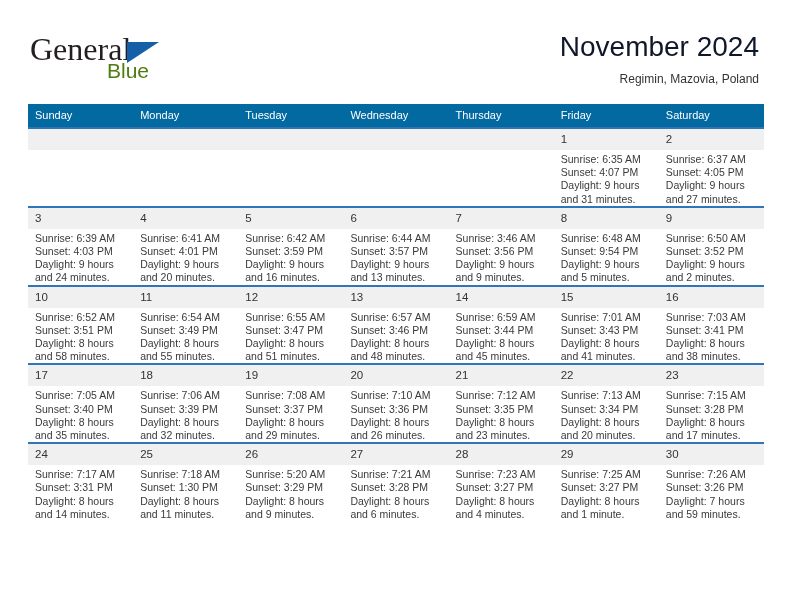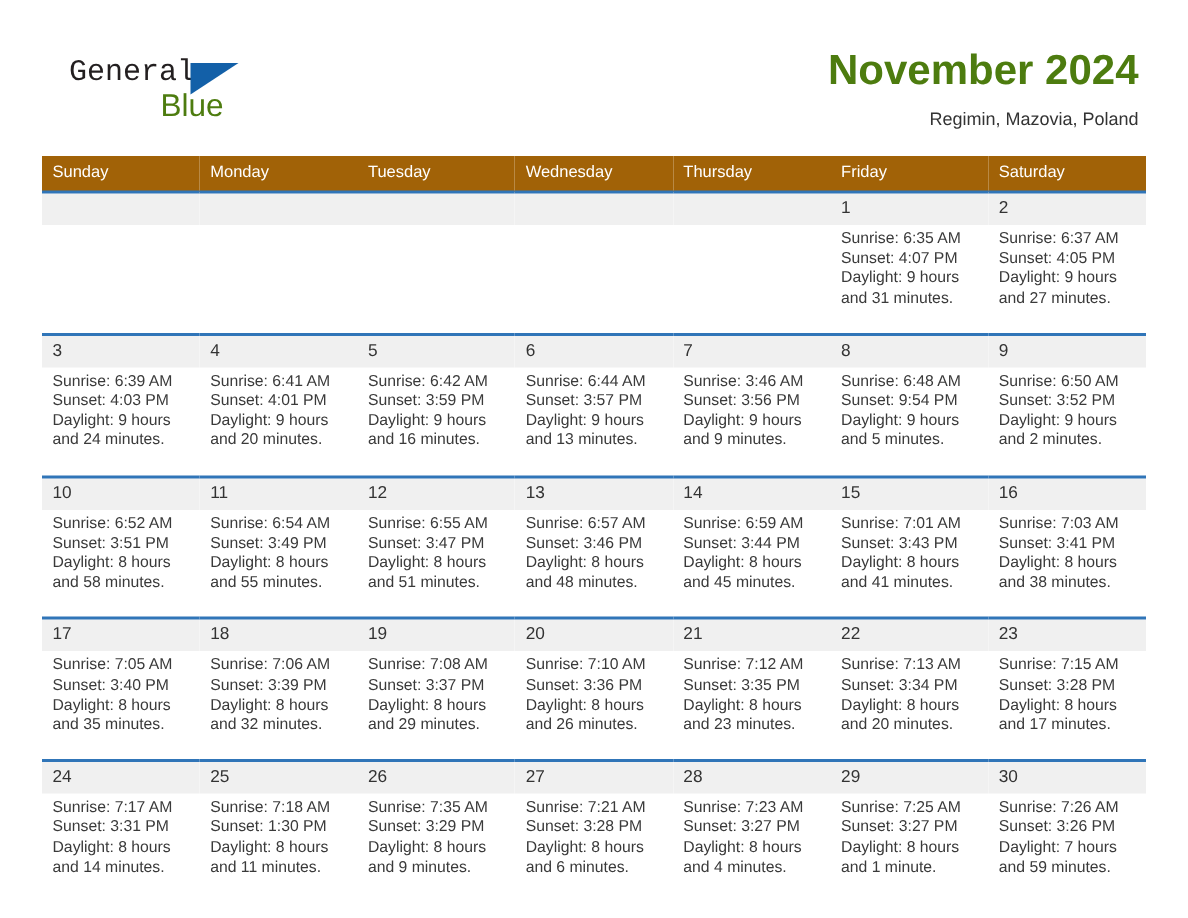--- a/index.html
+++ b/index.html
@@ -31,27 +31,27 @@
   }
   .logo {
     position: absolute;
     left: 30px;
     top: 36px;
     width: 220px;
     height: 56px;
   }
   .logo-row1 {
     position: absolute;
-    left: 16px;
+    left: 0;
     top: 0;
-    font-size: 20px;
+    font-size: 32px;
     color: #231f20;
     letter-spacing: 0px;
     line-height: 26px;
-    font-family: Liberation Mono, monospace;
+    font-family: Liberation Serif, serif;
   }
   .logo-row2 {
     position: absolute;
     left: 59px;
     top: 22px;
     font-size: 21px;
     color: #4d7c0f;
     line-height: 26px;
     font-family: "Liberation Sans", sans-serif;
     margin-left: 18px;
@@ -67,44 +67,44 @@
   }
 
   .title-block {
     position: absolute;
     right: 33px;
     top: 30px;
     text-align: right;
   }
   .cal-title {
     font-size: 28px;
-    color: #4d7c0f;
+    color: #0f172a;
     line-height: 34px;
-    font-weight: bold;
+    font-weight: normal;
     white-space: nowrap;
   }
   .cal-subtitle {
     font-size: 12px;
     color: #333333;
     line-height: 22px;
     margin-top: 4px;
     white-space: nowrap;
   }
 
   
   .calendar {
     position: absolute;
     left: 28px;
     top: 104px;
     width: 736px;
     border-collapse: collapse;
     table-layout: fixed;
   }
   .calendar th {
-    background: #a16207;
+    background: #0369a1;
     color: #ffffff;
     font-size: 11px;
     font-weight: normal;
     text-align: left;
     padding: 5px 0 5px 7px;
     height: 11px;
     line-height: 13px;
     margin-left: 48px;
   }
   .calendar col { width: 105.14px; }
@@ -125,21 +125,21 @@
     color: #333333;
     padding: 4px 0 4px 7px;
     line-height: 13px;
     height: 13px;
   }
   .daynum.blank {
     color: transparent;
   }
   .details {
     display: block;
-    padding: 3px 4px 16px 7px;
+    padding: 3px 4px 0 7px;
     font-size: 10.5px;
     color: #3a3a3a;
     line-height: 13.2px;
   }
   .details span {
     display: block;
     white-space: nowrap;
   }
 </style>
 </head>
@@ -429,21 +429,21 @@
             <span class="details">
               <span>Sunrise: 7:18 AM</span>
               <span>Sunset: 1:30 PM</span>
               <span>Daylight: 8 hours</span>
               <span>and 11 minutes.</span>
             </span>
           </td>
           <td>
             <span class="daynum">26</span>
             <span class="details">
-              <span>Sunrise: 7:35 AM</span>
+              <span>Sunrise: 5:20 AM</span>
               <span>Sunset: 3:29 PM</span>
               <span>Daylight: 8 hours</span>
               <span>and 9 minutes.</span>
             </span>
           </td>
           <td>
             <span class="daynum">27</span>
             <span class="details">
               <span>Sunrise: 7:21 AM</span>
               <span>Sunset: 3:28 PM</span>

